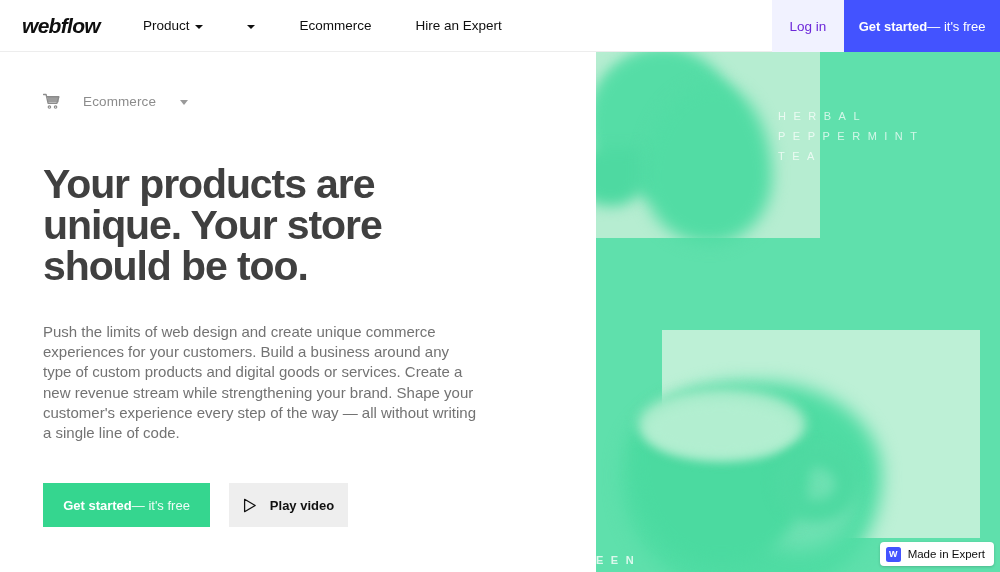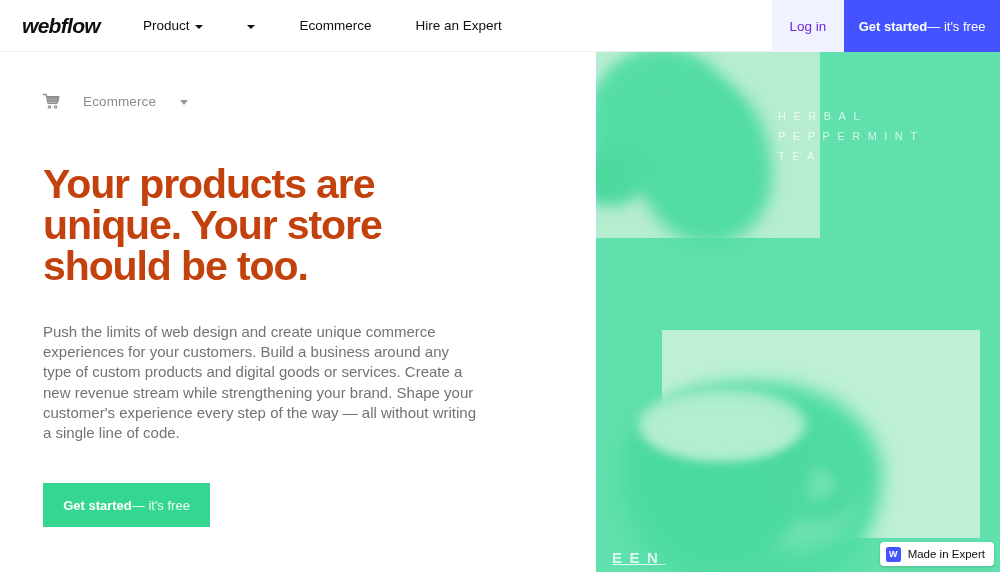--- a/index.html
+++ b/index.html
@@ -122,21 +122,21 @@
     margin-left: 2px;
     margin-top: 2px;
   }
 
   .headline {
     margin-top: 54px;
     font-size: 41px;
     line-height: 41px;
     font-weight: 700;
     letter-spacing: -1.1px;
-    color: #c2410c;
+    color: #404040;
     max-width: 400px;
   }
 
   .bodytext {
     margin-top: 35px;
     font-size: 15px;
     line-height: 20.2px;
     color: #737373;
     max-width: 437px;
   }
@@ -282,28 +282,27 @@
     left: 148px; top: 402px;
     width: 110px; height: 96px;
     border-radius: 50%;
     background: #79e3b8;
     filter: blur(10px);
     opacity: .75;
   }
 
   .hero-caption-bottom {
     position: absolute;
-    left: 16px; bottom: 6px;
+    left: 0px; bottom: 6px;
     color: #ffffff;
-    font-size: 15px;
+    font-size: 11px;
     font-weight: 700;
     letter-spacing: 7.5px;
     opacity: .78;
     white-space: nowrap;
-    text-decoration: underline;
   }
 
   
   .wf-badge {
     position: absolute;
     right: 6px; bottom: 6px;
     height: 24px;
     display: flex;
     align-items: center;
     gap: 7px;
@@ -380,20 +379,26 @@
 
     <h1 class="headline">Your products are unique. Your store should be too.</h1>
 
     <p class="bodytext">Push the limits of web design and create unique commerce experiences for your customers. Build a business around any type of custom products and digital goods or services. Create a new revenue stream while strengthening your brand. Shape your customer's experience every step of the way — all without writing a single line of code.</p>
 
     <div class="cta-row">
       <div class="btn-getstarted">
         <span>Get started</span>
           <span class="lite"> — it's free</span>
       </div>
+      <div class="btn-playvideo">
+        <svg class="play-tri" viewBox="0 0 14 15">
+          <path d="M1.6 1.3 L12.2 7.5 L1.6 13.7 Z" fill="none" stroke="#111" stroke-width="1.25" stroke-linejoin="round"></path>
+        </svg>
+        <span>Play video</span>
+      </div>
     </div>
   </div>
 
   <div class="hero">
     <div class="hero-inner">
 
       <div class="panel-top">
         <div class="teapot-ring"></div>
         <div class="teapot-body"></div>
         <div class="teapot-spout"></div>

